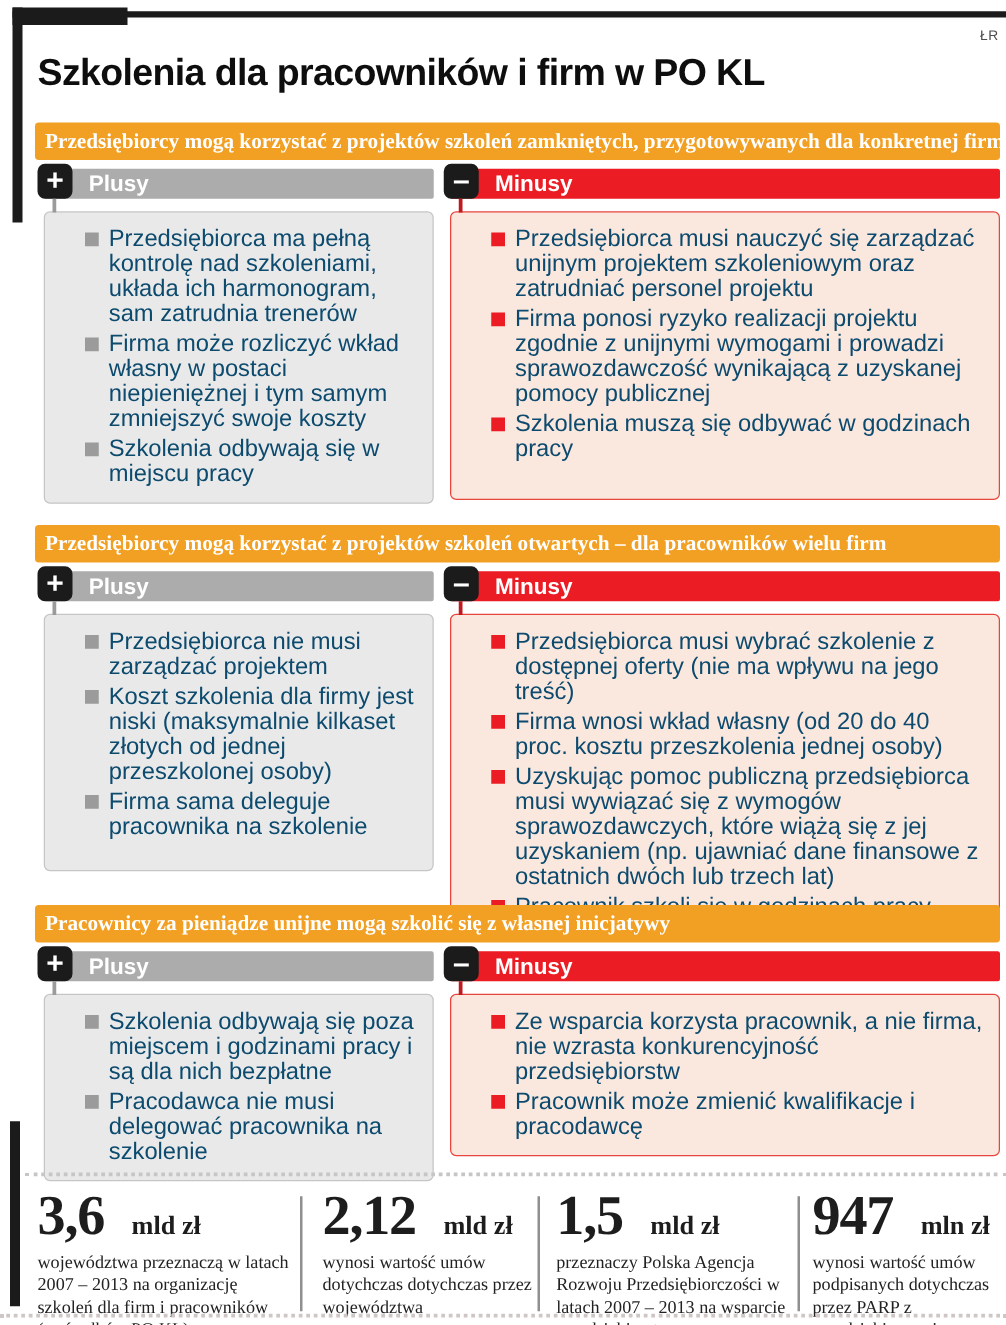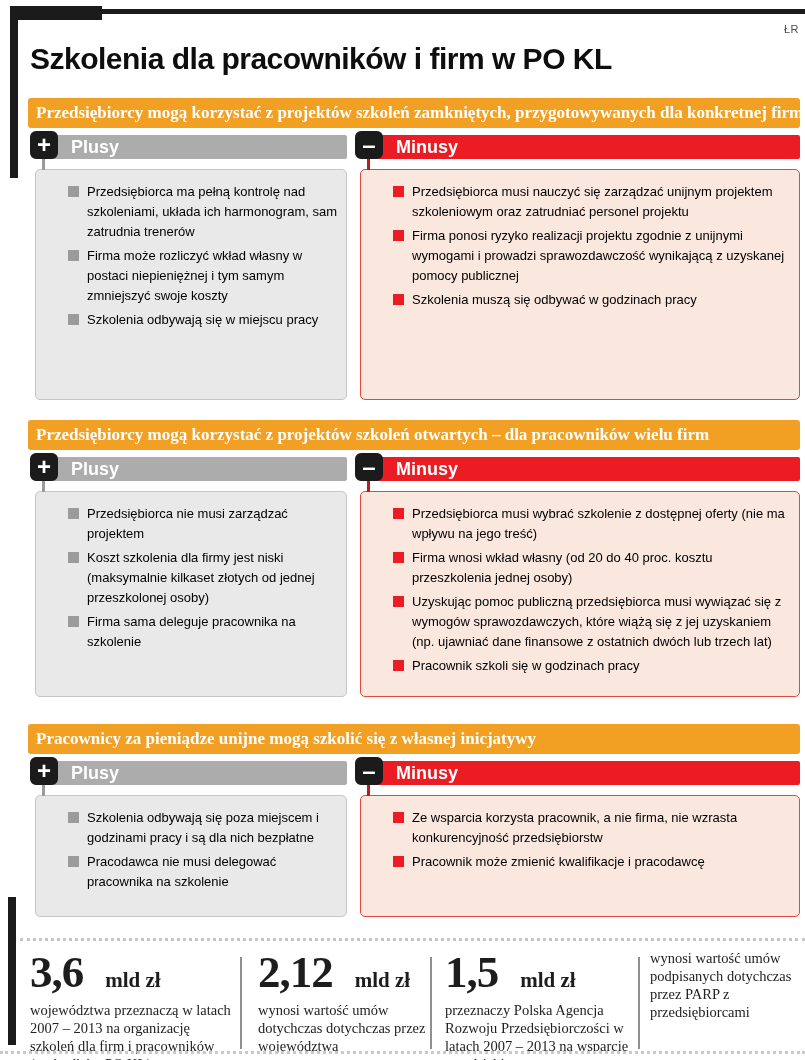--- a/index.html
+++ b/index.html
@@ -41,21 +41,21 @@
 
   .box { margin-top:10px; border-radius:5px; padding:12px 8px 8px 32px; }
   .col-plus  .box { background:#E9E9E9; border:1px solid #C5C5C5; }
   .col-minus .box { background:#FAE7DE; border:1.5px solid #E8463C; }
   .sec1 .box { min-height:231px; }
   .sec2 .box { min-height:206px; }
   .sec3 .box { min-height:122px; }
 
   .box ul { list-style:none; }
   .box li { position:relative; padding-left:19px; margin-bottom:4px;
-            font-size:13px; line-height:20px; color:#000000; }
+            font-size:19px; line-height:20px; color:#0c4a6e; }
   .box li::before { content:""; position:absolute; left:0; top:4px; width:11px; height:11px; }
   .col-plus  li::before { background:#9b9b9b; }
   .col-minus li::before { background:#EC1C24; }
 
   
   .stats-divider-top    { position:absolute; top:938px;  left:20px; right:0; border-top:3px dotted #c6c6c6; }
   .stats-divider-bottom { position:absolute; top:1051px; left:0;  right:0; border-top:3px dotted #cfc6c6; }
   .stat { position:absolute; top:946px; font-family:"Liberation Serif", serif; color:#1d1d1d; }
   .stat-1 { left:30px;  width:205px; }
   .stat-2 { left:258px; width:168px; }
@@ -200,16 +200,19 @@
 
 <div class="stat stat-3">
   <div class="value-row">
     <span class="value">1,5</span><span class="unit">mld zł</span>
   </div>
   <div class="desc">przeznaczy Polska Agencja Rozwoju Przedsiębiorczości w latach 2007 – 2013 na wsparcie przedsiębiorstw</div>
 </div>
 <div class="vsep vsep-3"></div>
 
 <div class="stat stat-4">
+  <div class="value-row">
+    <span class="value">947</span><span class="unit">mln zł</span>
+  </div>
   <div class="desc">wynosi wartość umów podpisanych dotychczas przez PARP z przedsiębiorcami</div>
 </div>
 
 <div class="stats-divider-bottom"></div>
 
 </body></html>

